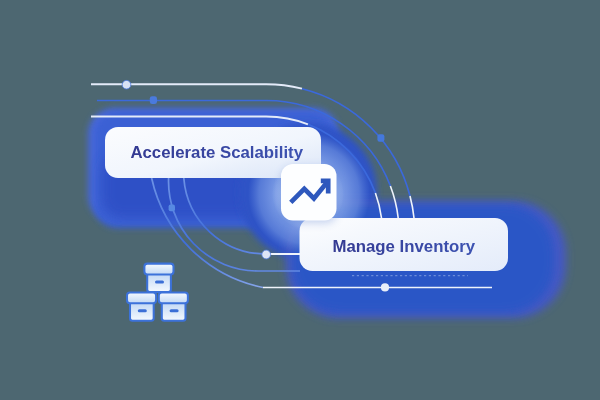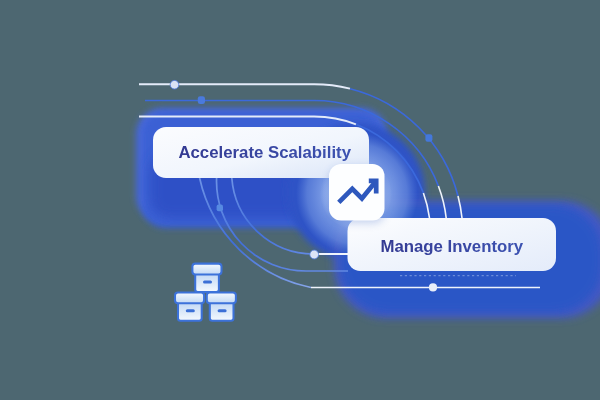--- a/index.html
+++ b/index.html
@@ -1,17 +1,17 @@
 <!DOCTYPE html>
 <html><head>
 <meta charset="utf-8">
 <style>
   html,body{margin:0;padding:0;}
   body{width:600px;height:400px;overflow:hidden;background:#4D6771;font-family:"Liberation Sans", sans-serif;}
-  #stage{position:relative;width:484px;height:400px;margin-left:48px;}
+  #stage{position:relative;width:484px;height:400px;}
   svg{position:absolute;left:0;top:0;}
 </style>
 </head>
 <body>
 <div id="stage">
 <svg width="600" height="400" viewBox="0 0 600 400">
   <defs>
     <filter id="blur9" x="-50%" y="-50%" width="200%" height="200%">
           <feGaussianBlur stdDeviation="9"></feGaussianBlur>
         </filter>

